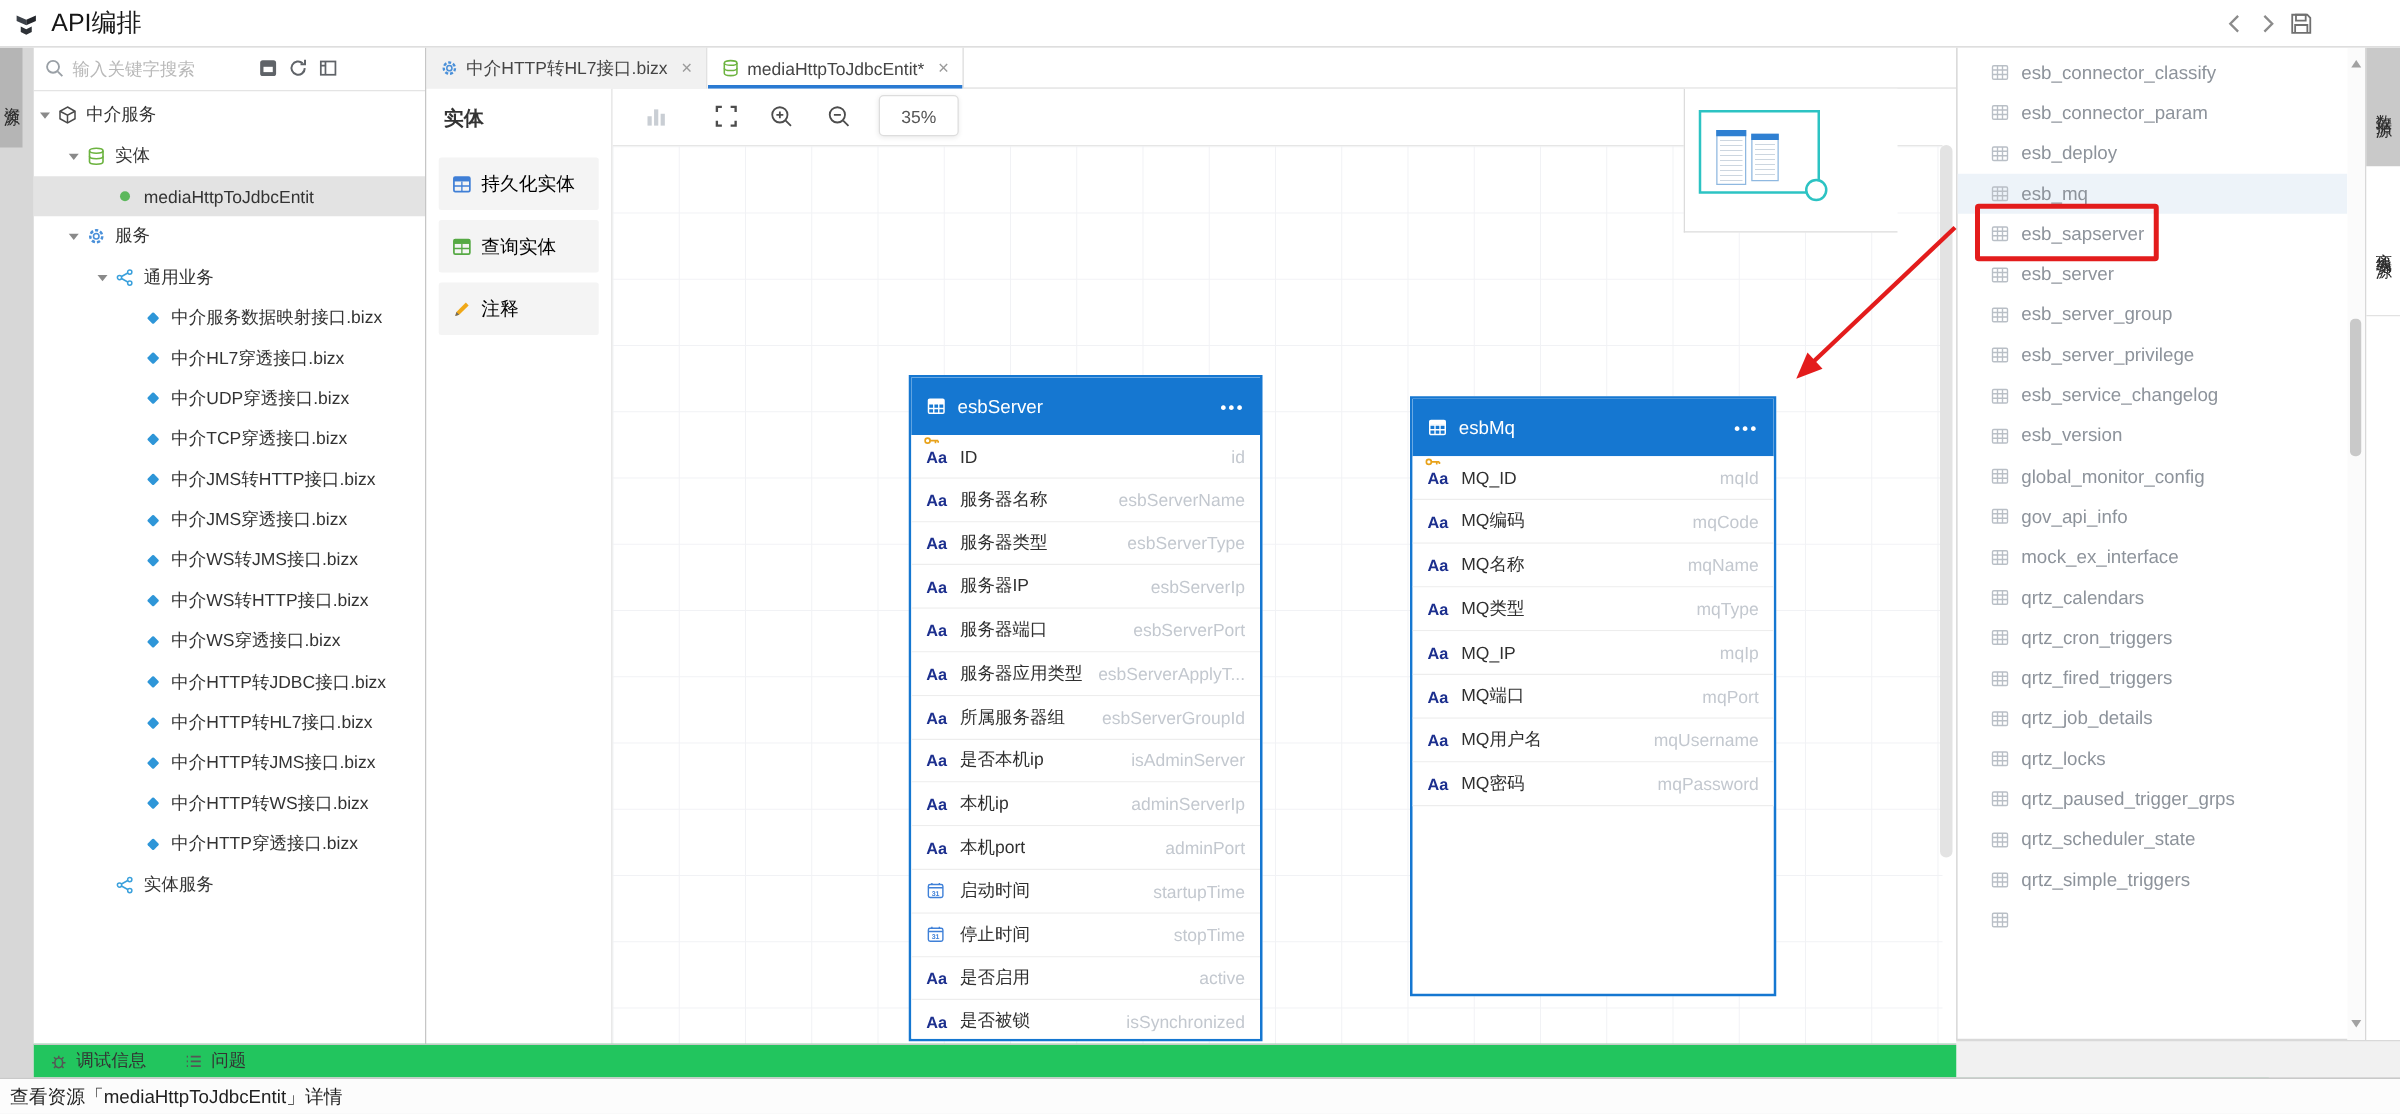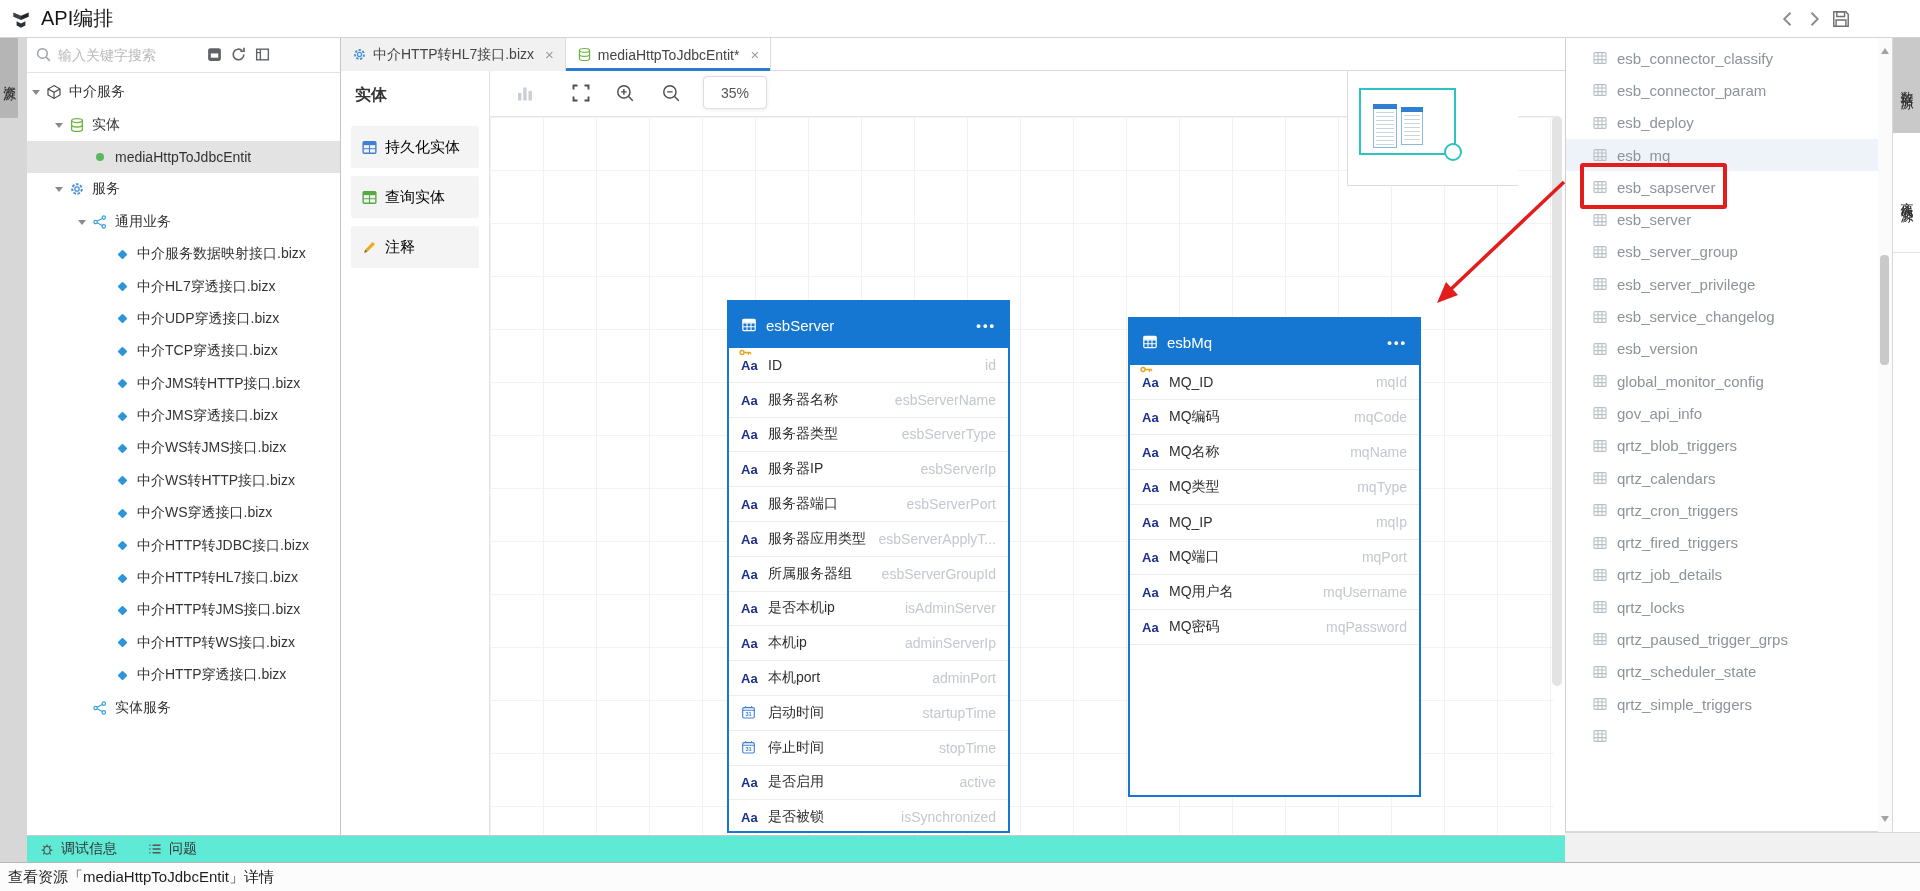--- a/index.html
+++ b/index.html
@@ -122,21 +122,21 @@
 
   
   .rrail{position:absolute;left:1892px;top:38px;width:28px;height:794px;background:#fff;
          border-left:1px solid #d8d8d8;box-sizing:border-box;z-index:4}
   .rrail .vtab{width:100%;box-sizing:border-box}
   .rrail .vtab:nth-of-type(1){height:95px}
   .rrail .vtab:nth-of-type(2){height:112px;margin-top:8px;border-bottom:1px solid #e2e2e2}
   .rrail .vtab.active{background:#c9c9c9}
 
   
-  .bbar{position:absolute;left:27px;top:835px;width:1788px;height:27px;background:#5eead4;
+  .bbar{position:absolute;left:27px;top:835px;width:1788px;height:27px;background:#22c55e;
         border-top:1px solid #c9c9c9;box-sizing:border-box;display:flex;align-items:center;
         gap:30px;padding-left:12px;z-index:5}
   .bitem{display:flex;align-items:center;gap:6px;font-size:14px;color:#333;cursor:pointer}
   .bitem .bicn{width:16px;height:16px;color:#555}
   .bitem .bicn svg{width:16px;height:16px}
   .rfill{position:absolute;left:1565px;top:832px;width:355px;height:30px;background:#f1f1f1;
          border-top:1px solid #d9d9d9;box-sizing:border-box;z-index:5}
   .status{position:absolute;left:0;top:862px;width:1920px;height:29px;background:#fcfcfc;
           border-top:1px solid #b8b8b8;box-sizing:border-box;display:flex;align-items:center;
           padding-left:8px;font-size:15px;color:#1f1f1f;z-index:6}
@@ -810,30 +810,30 @@
       <div class="rrow">
         <span class="ricn">
           <svg viewBox="0 0 16 16" fill="none" stroke="currentColor" stroke-width="1.1">
             <rect x="2" y="2.6" width="12" height="10.8" rx="1"></rect>
             <path d="M2 6h12M2 9.6h12M6 2.6v10.8M10 2.6v10.8"></path>
           </svg>
         </span>
         <span>gov_api_info</span>
       </div>
 
-
-      <div class="rrow">
-        <span class="ricn">
-          <svg viewBox="0 0 16 16" fill="none" stroke="currentColor" stroke-width="1.1">
-            <rect x="2" y="2.6" width="12" height="10.8" rx="1"></rect>
-            <path d="M2 6h12M2 9.6h12M6 2.6v10.8M10 2.6v10.8"></path>
-          </svg>
-        </span>
-        <span>qrtz_blob_triggers</span>
-      </div>
+      <div class="rrow">
+        <span class="ricn">
+          <svg viewBox="0 0 16 16" fill="none" stroke="currentColor" stroke-width="1.1">
+            <rect x="2" y="2.6" width="12" height="10.8" rx="1"></rect>
+            <path d="M2 6h12M2 9.6h12M6 2.6v10.8M10 2.6v10.8"></path>
+          </svg>
+        </span>
+        <span>mock_ex_interface</span>
+      </div>
+
 
       <div class="rrow">
         <span class="ricn">
           <svg viewBox="0 0 16 16" fill="none" stroke="currentColor" stroke-width="1.1">
             <rect x="2" y="2.6" width="12" height="10.8" rx="1"></rect>
             <path d="M2 6h12M2 9.6h12M6 2.6v10.8M10 2.6v10.8"></path>
           </svg>
         </span>
         <span>qrtz_calendars</span>
       </div>

